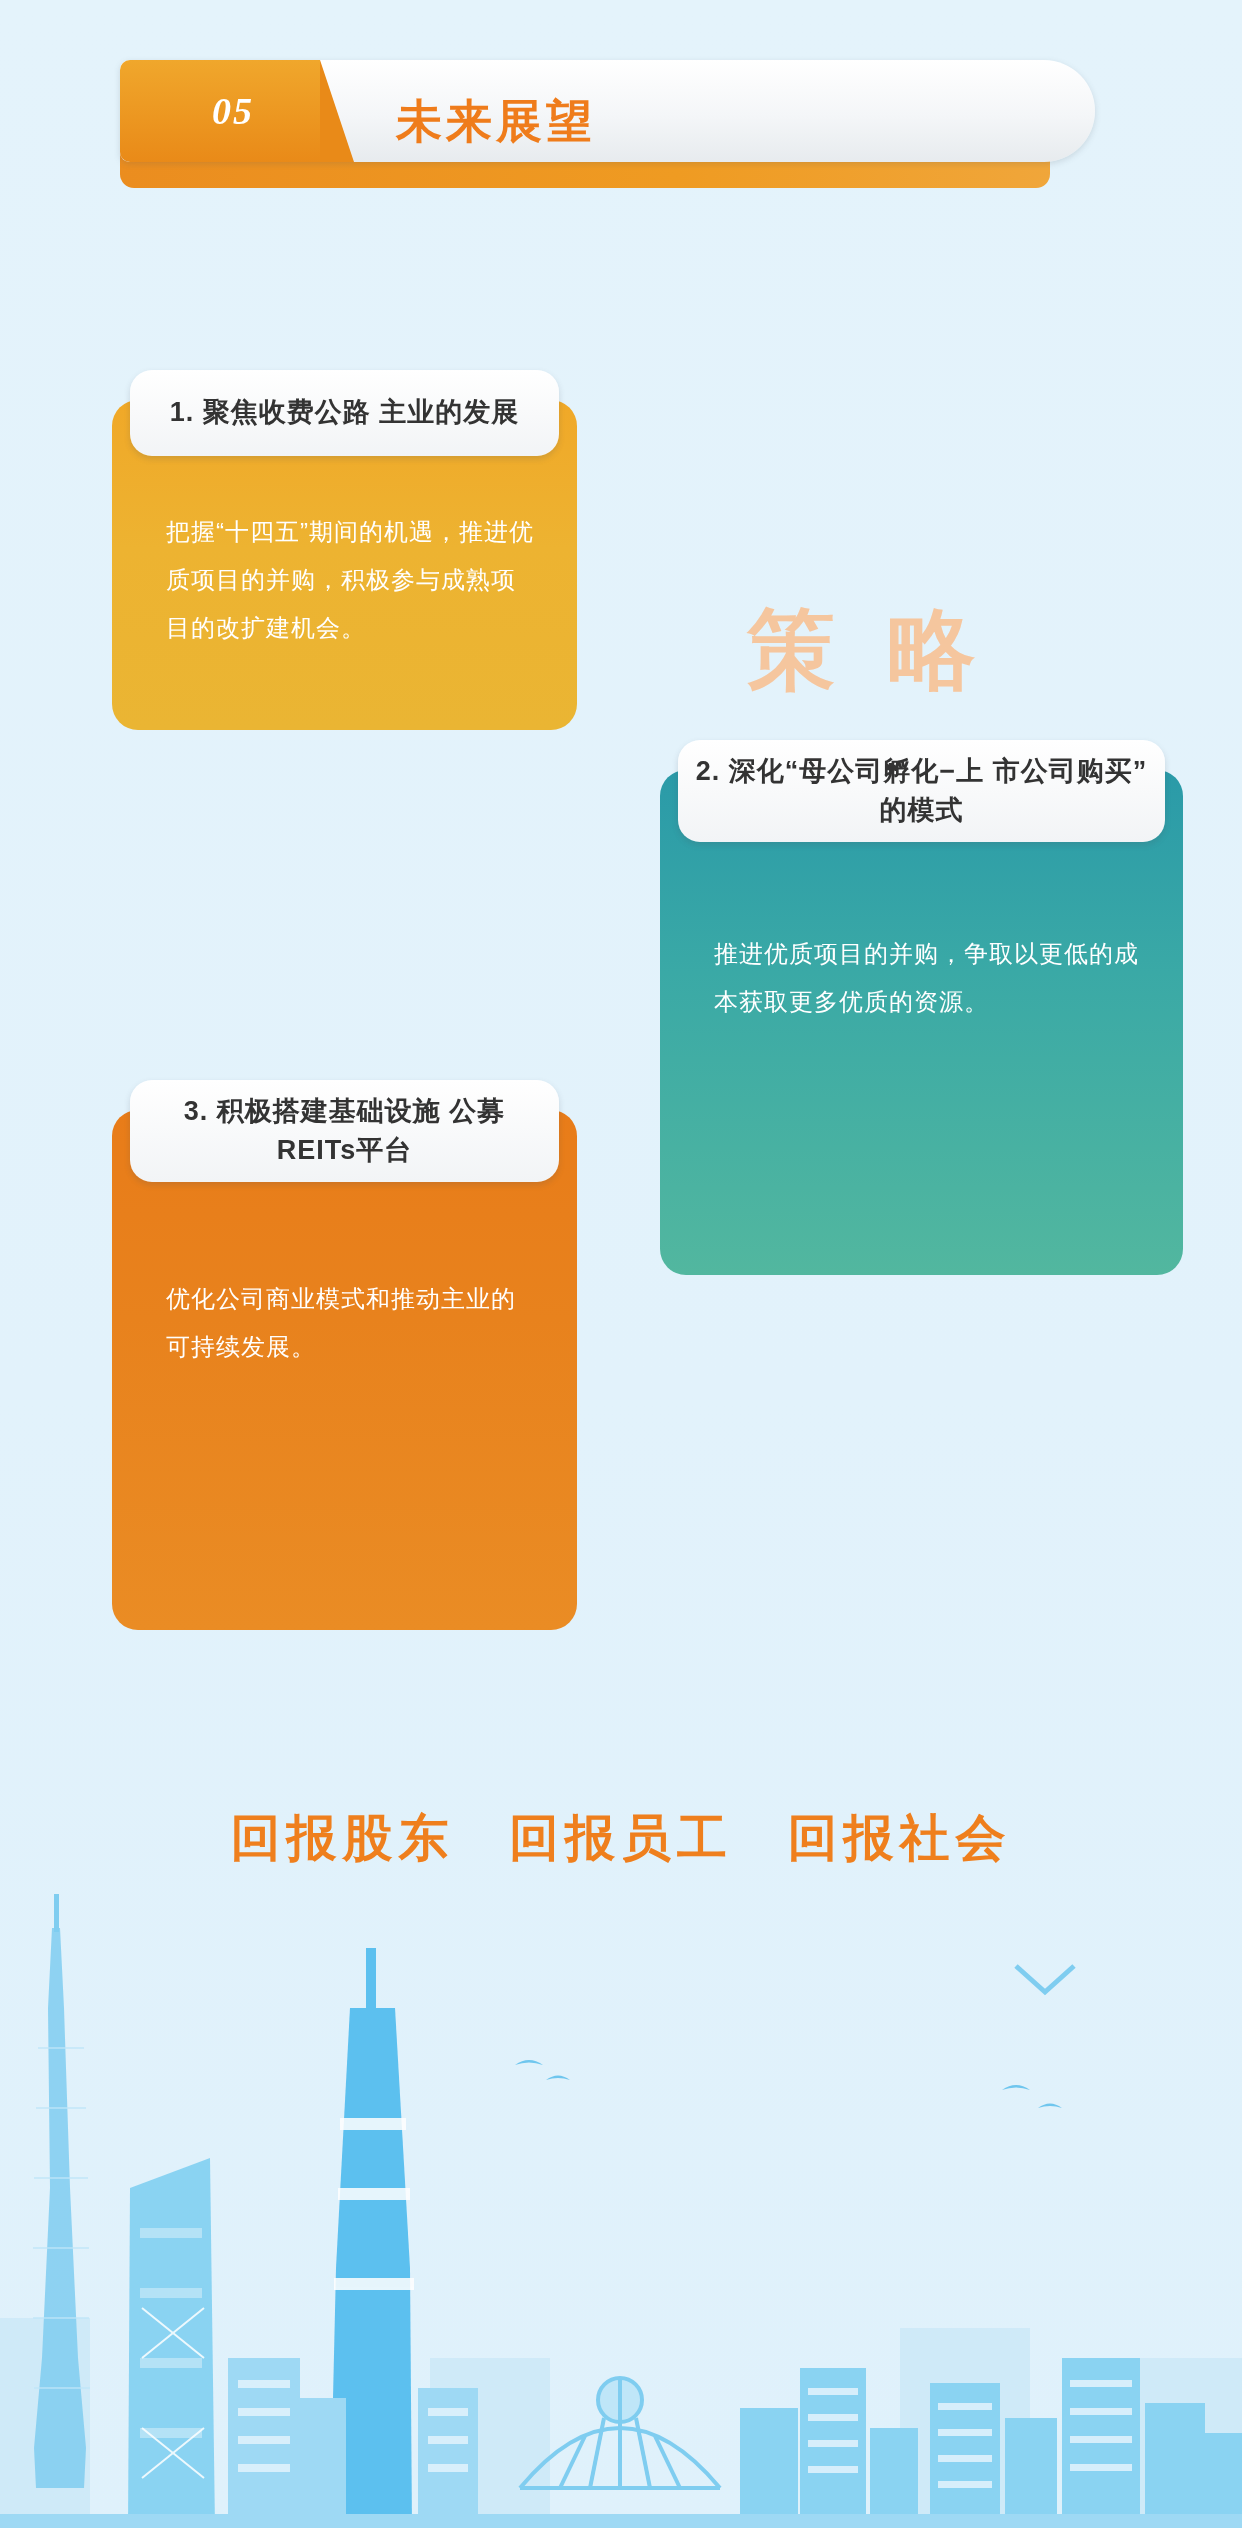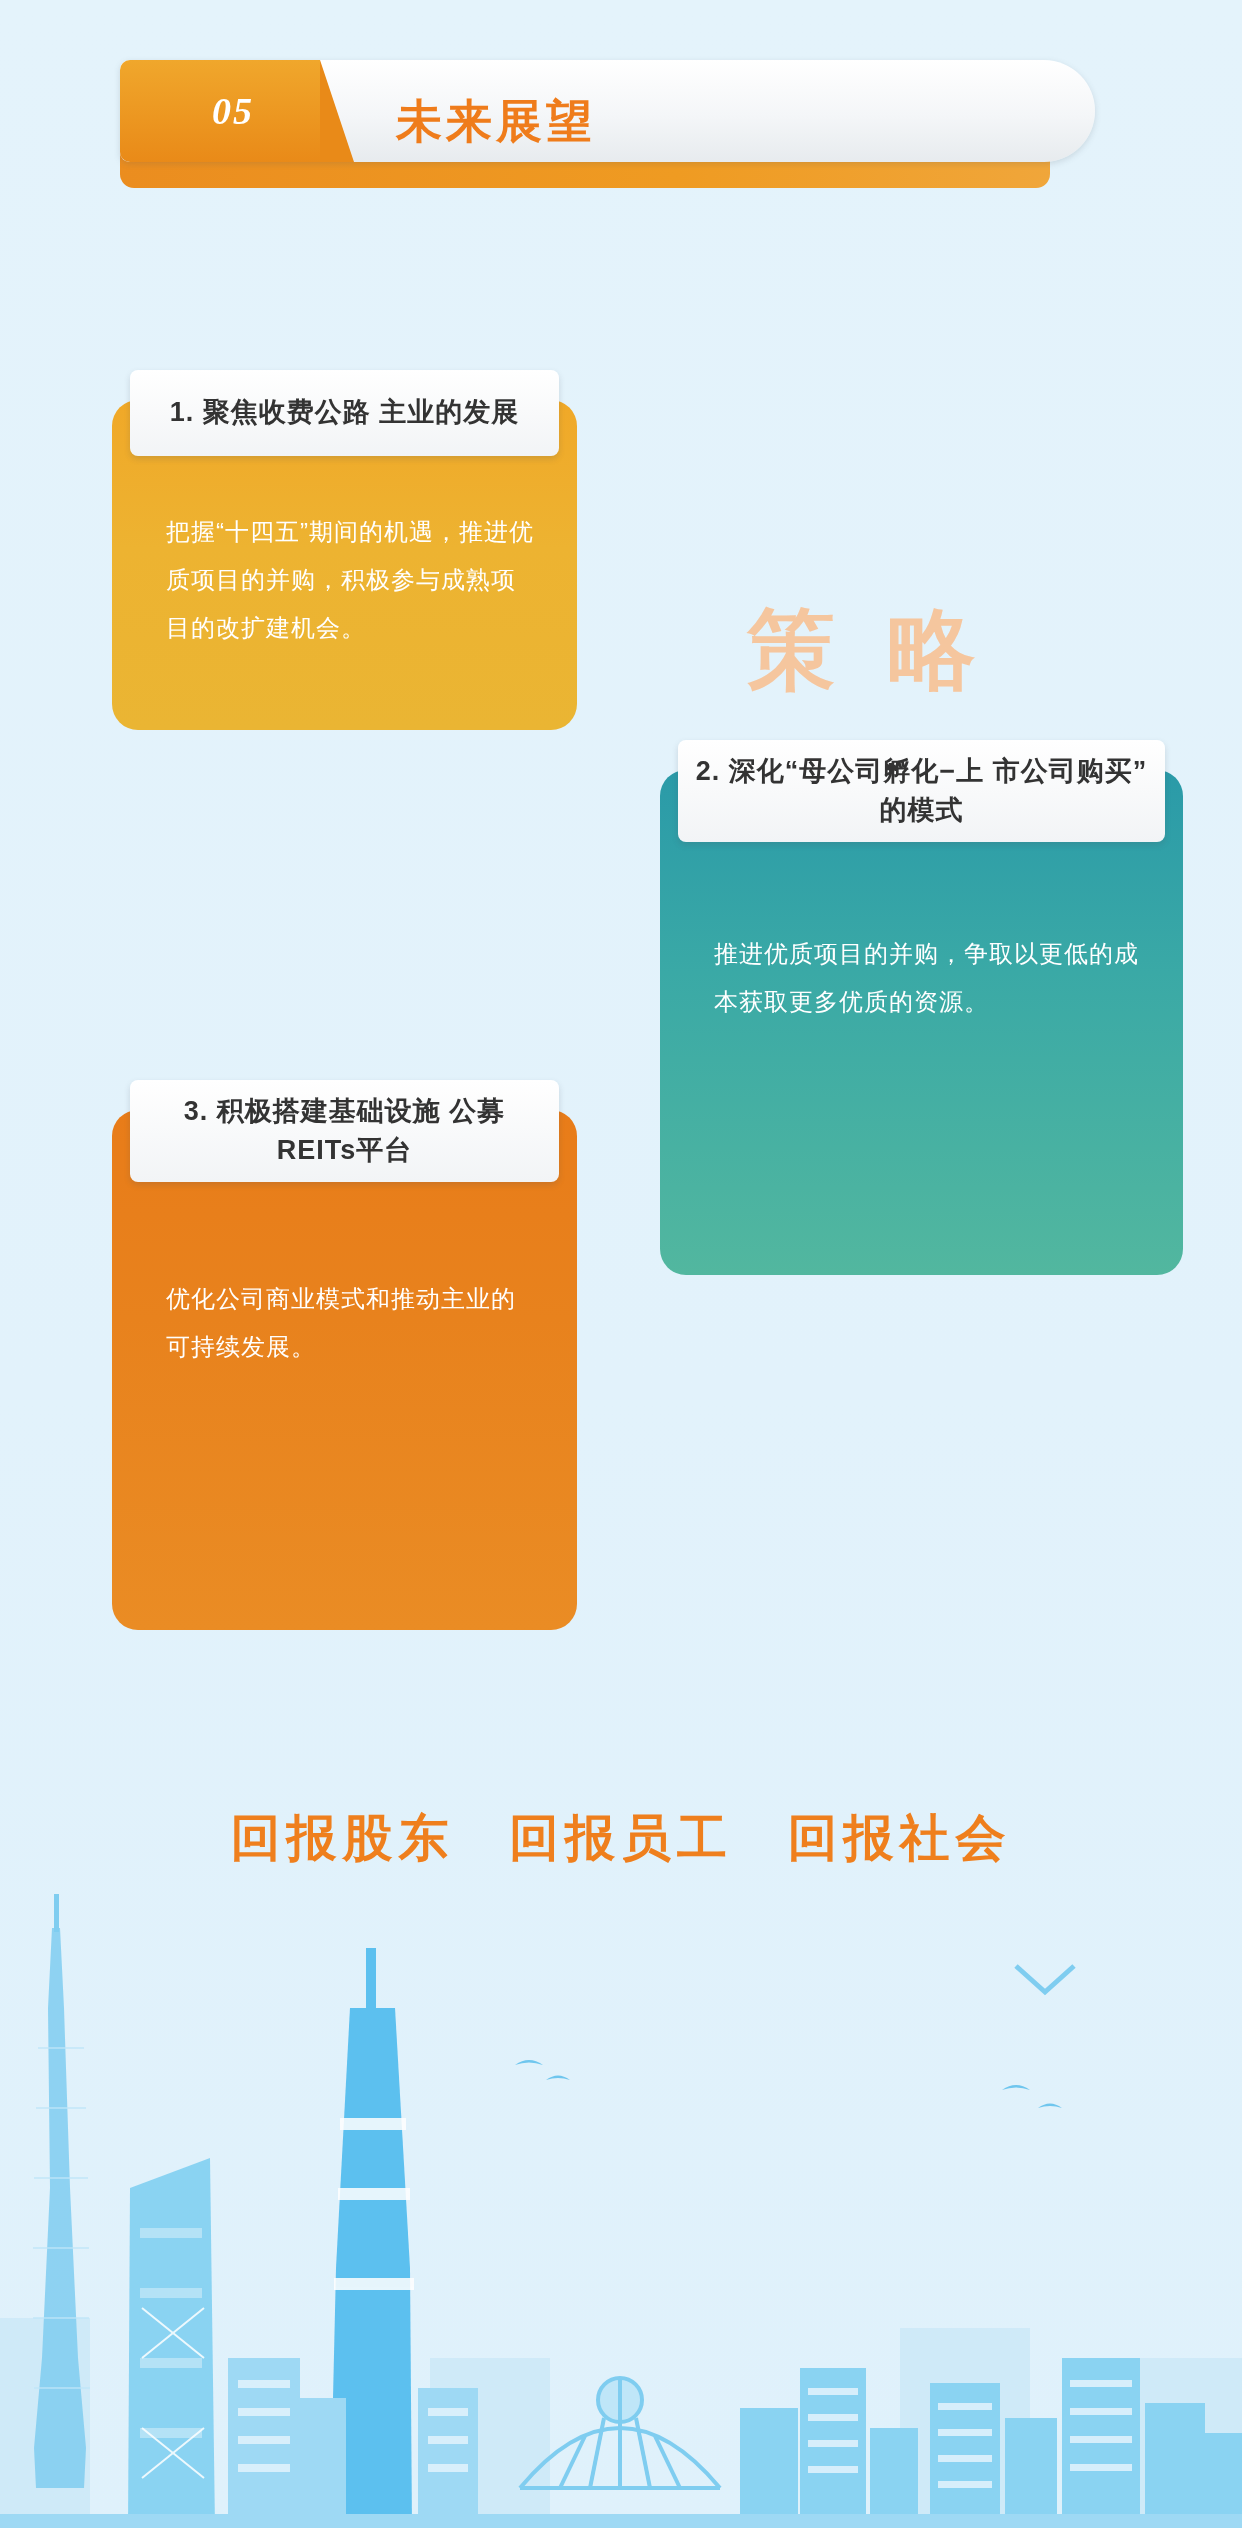--- a/index.html
+++ b/index.html
@@ -117,21 +117,21 @@
     border-radius: 26px;
     box-sizing: border-box;
   }
   .card-title {
     position: absolute;
     left: 18px;
     top: -30px;
     right: 18px;
     min-height: 86px;
     background: linear-gradient(180deg, #ffffff 0%, #f2f4f6 100%);
-    border-radius: 8px;
+    border-radius: 22px;
     box-shadow: 0 3px 6px rgba(70,80,90,.18);
     display: flex;
     align-items: center;
     justify-content: center;
     text-align: center;
     padding: 12px 16px;
     box-sizing: border-box;
     font-size: 27px;
     font-weight: bold;
     color: #333333;

